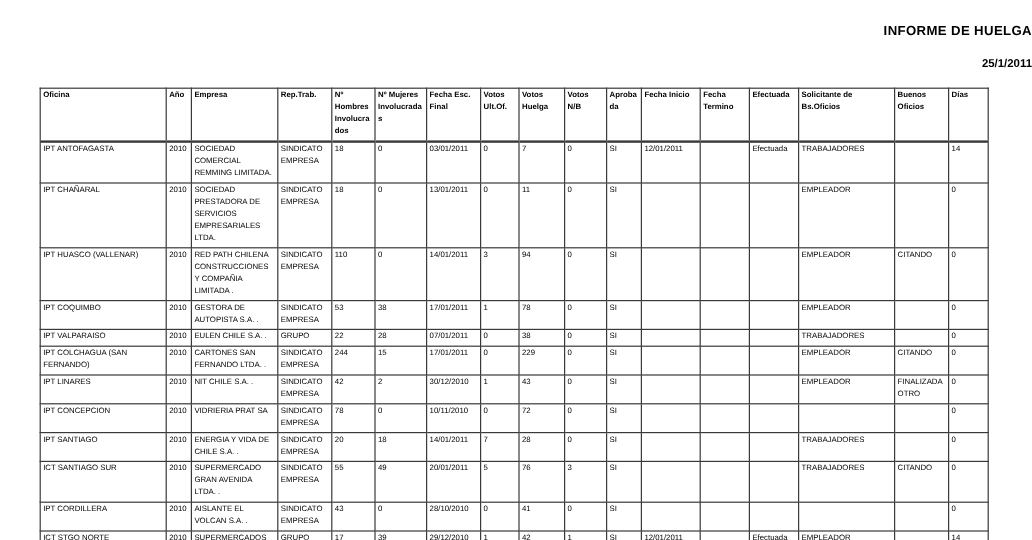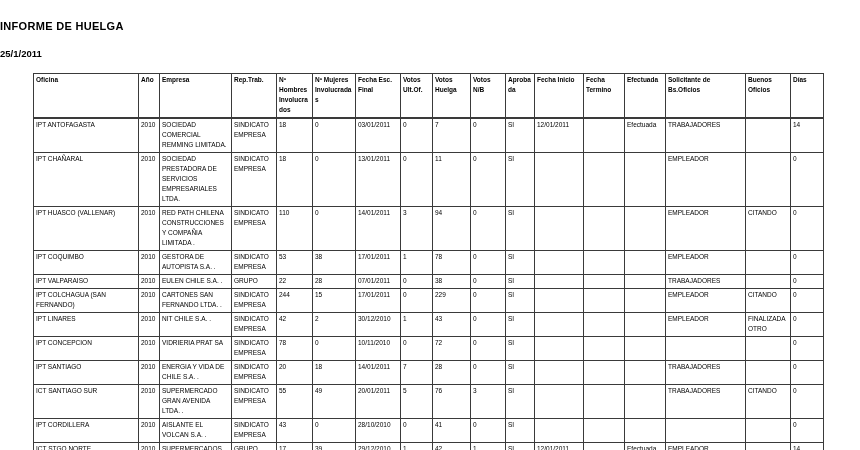--- a/index.html
+++ b/index.html
@@ -12,28 +12,28 @@
     font-family: "Liberation Sans", sans-serif;
     color: #000000;
   }
   .page {
     width: 860px;
     height: 450px;
     position: relative;
     background: #ffffff;
   }
   .report-title {
-    text-align: left;
+    text-align: right;
     font-size: 11px;
     font-weight: bold;
     padding-top: 20px;
     letter-spacing: 0.3px;
   }
   .report-date {
-    text-align: left;
+    text-align: right;
     font-size: 9.5px;
     font-weight: bold;
     margin-top: 16px;
   }
   table.huelga {
     border-collapse: collapse;
     table-layout: fixed;
     width: 790px;
     margin-left: 33px;
     margin-top: 14px;

